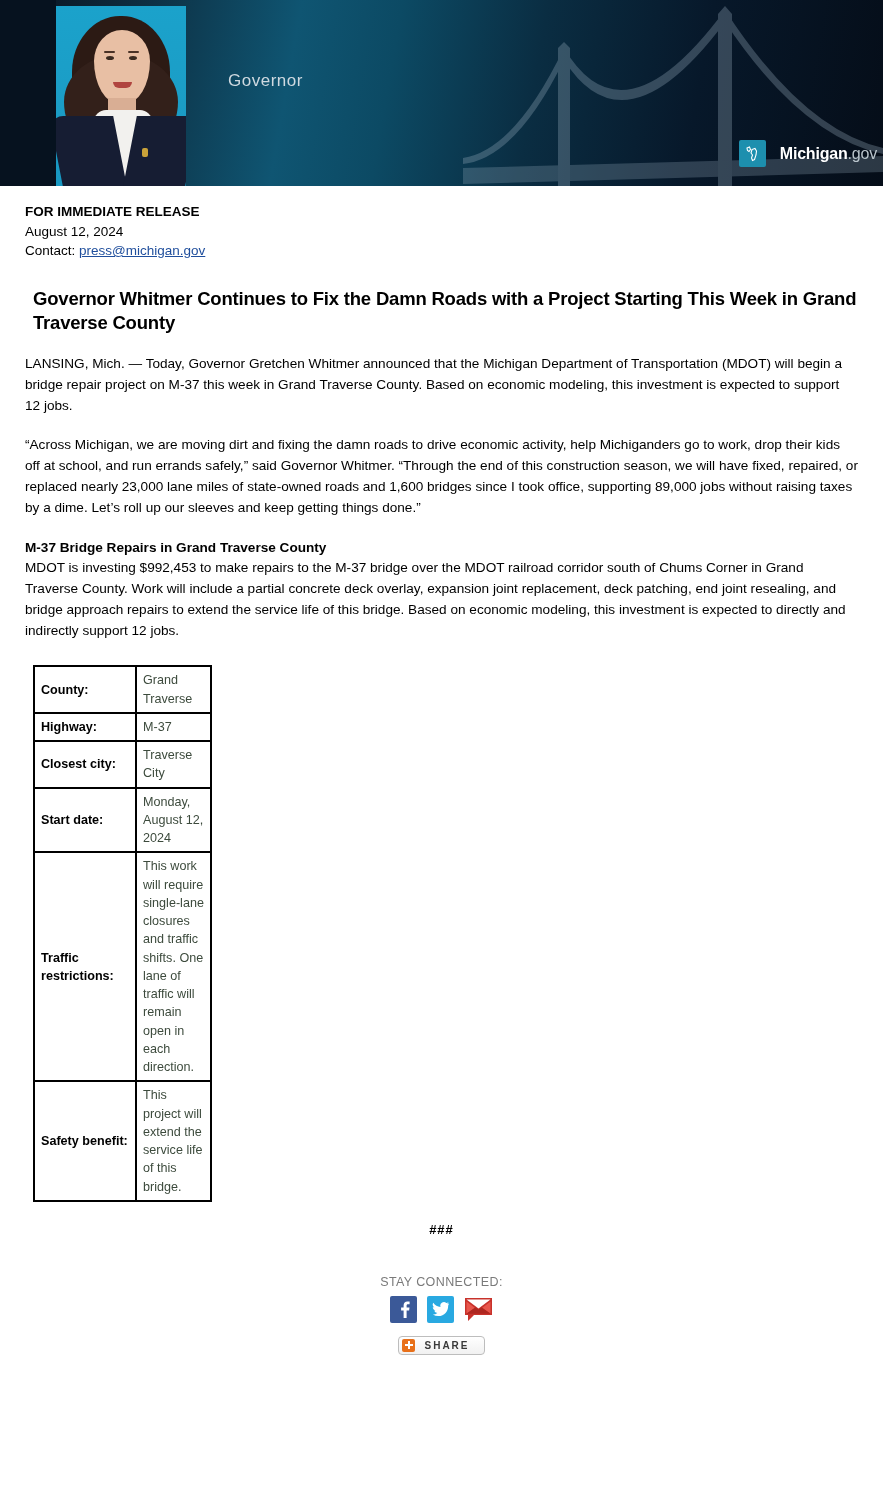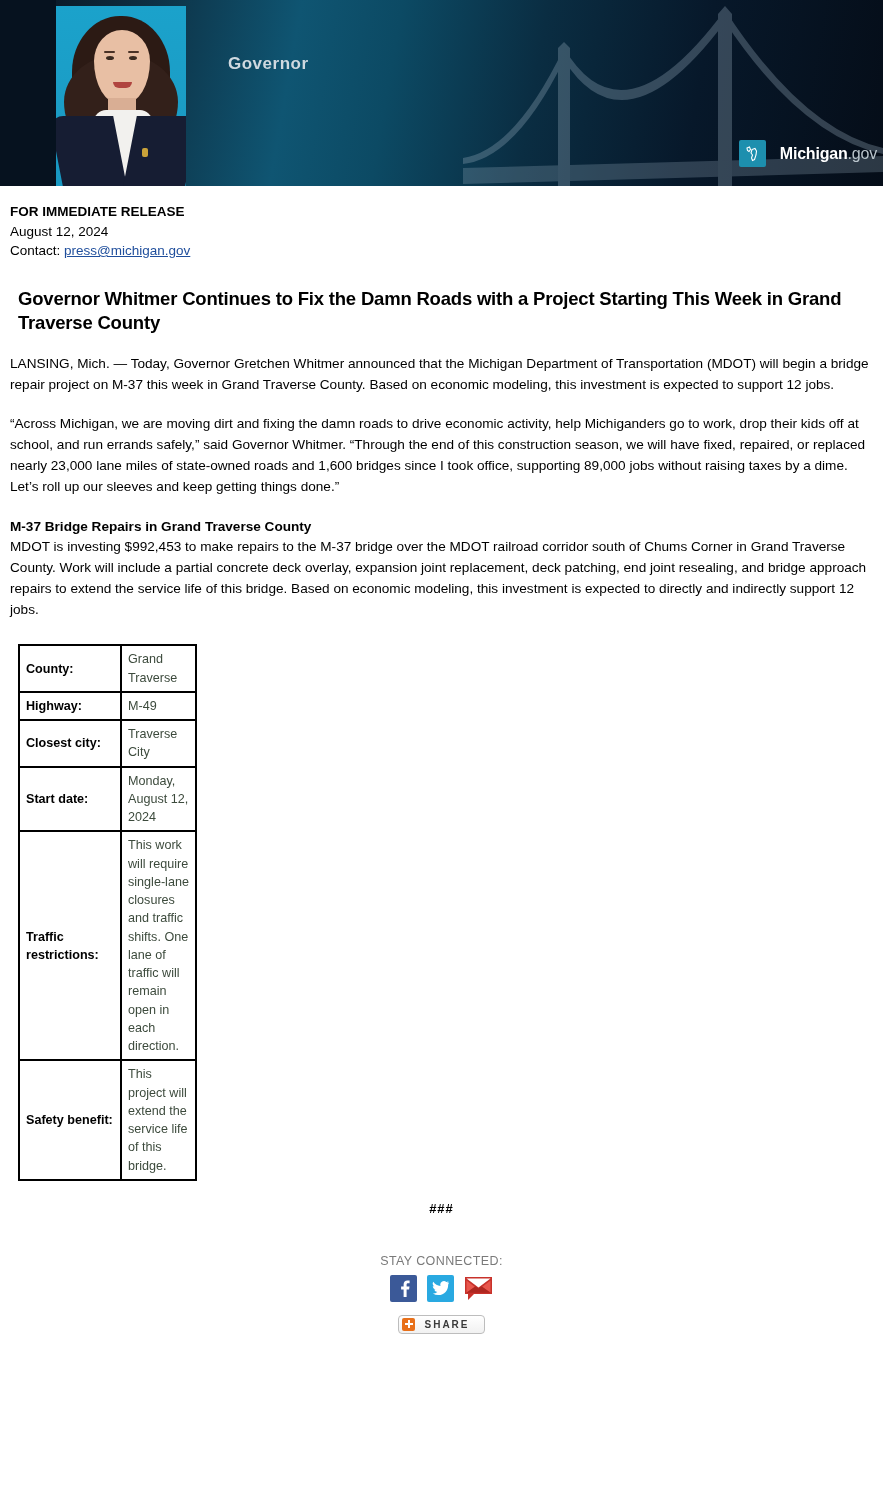--- a/index.html
+++ b/index.html
@@ -56,38 +56,38 @@
     background: #161d33; transform: skewX(11deg); border-radius: 14px 0 0 0;
   }
   .p-jacket-r {
     position: absolute; left: 74px; top: 110px; width: 62px; height: 70px;
     background: #161d33; transform: skewX(-11deg); border-radius: 0 14px 0 0;
   }
   .p-pin { position: absolute; left: 86px; top: 142px; width: 6px; height: 9px; background: #c9a23a; border-radius: 2px; }
 
   .banner-text { position: absolute; left: 228px; top: 55px; }
   .gov-label {
-    font-size: 17px; color: #cfd9e0; letter-spacing: .5px; font-weight: 700; line-height: 1;
+    font-size: 17px; color: #cfd9e0; letter-spacing: .5px; font-weight: 400; line-height: 1; margin-top: 17px;
   }
   .gov-name {
     font-size: 44px; color: #ffffff; font-weight: 400; letter-spacing: -0.4px;
     line-height: 1.05; margin-top: 7px; white-space: nowrap;
   }
   .mi-logo {
     position: absolute; right: 6px; top: 140px; display: flex; align-items: center; gap: 14px;
   }
   .mi-badge {
     width: 27px; height: 27px; background: #1d8fae; border-radius: 2px;
     display: flex; align-items: center; justify-content: center;
   }
   .mi-word { font-size: 16px; font-weight: 700; color: #ffffff; letter-spacing: -.2px; }
   .mi-word .dotgov { font-weight: 400; color: #b9c4cb; }
 
   
-  .content { padding: 0 10px; }
+  .content { padding: 0 25px; }
   .release-block { margin-top: 16px; font-size: 13.5px; line-height: 1.45; }
   .release-label { font-weight: 700; }
   .release-date { }
   .contact-line a { color: #1f4e9c; text-decoration: underline; }
 
   h1.headline {
     font-size: 18.5px; font-weight: 700; margin: 26px 0 0 8px; line-height: 1.3;
     letter-spacing: -.2px;
   }
   p.body-par {
@@ -205,21 +205,21 @@
   <p class="body-par tight">MDOT is investing $992,453 to make repairs to the M-37 bridge over the MDOT railroad corridor south of Chums Corner in Grand Traverse County. Work will include a partial concrete deck overlay, expansion joint replacement, deck patching, end joint resealing, and bridge approach repairs to extend the service life of this bridge. Based on economic modeling, this investment is expected to directly and indirectly support 12 jobs.</p>
 
   <table class="info">
     <tbody>
       <tr>
         <td class="k">County:</td>
         <td class="v">Grand Traverse</td>
       </tr>
       <tr>
         <td class="k">Highway:</td>
-        <td class="v">M-49</td>
+        <td class="v">M-37</td>
       </tr>
       <tr>
         <td class="k">Closest city:</td>
         <td class="v">Traverse City</td>
       </tr>
       <tr>
         <td class="k">Start date:</td>
         <td class="v">Monday, August 12, 2024</td>
       </tr>
       <tr>

